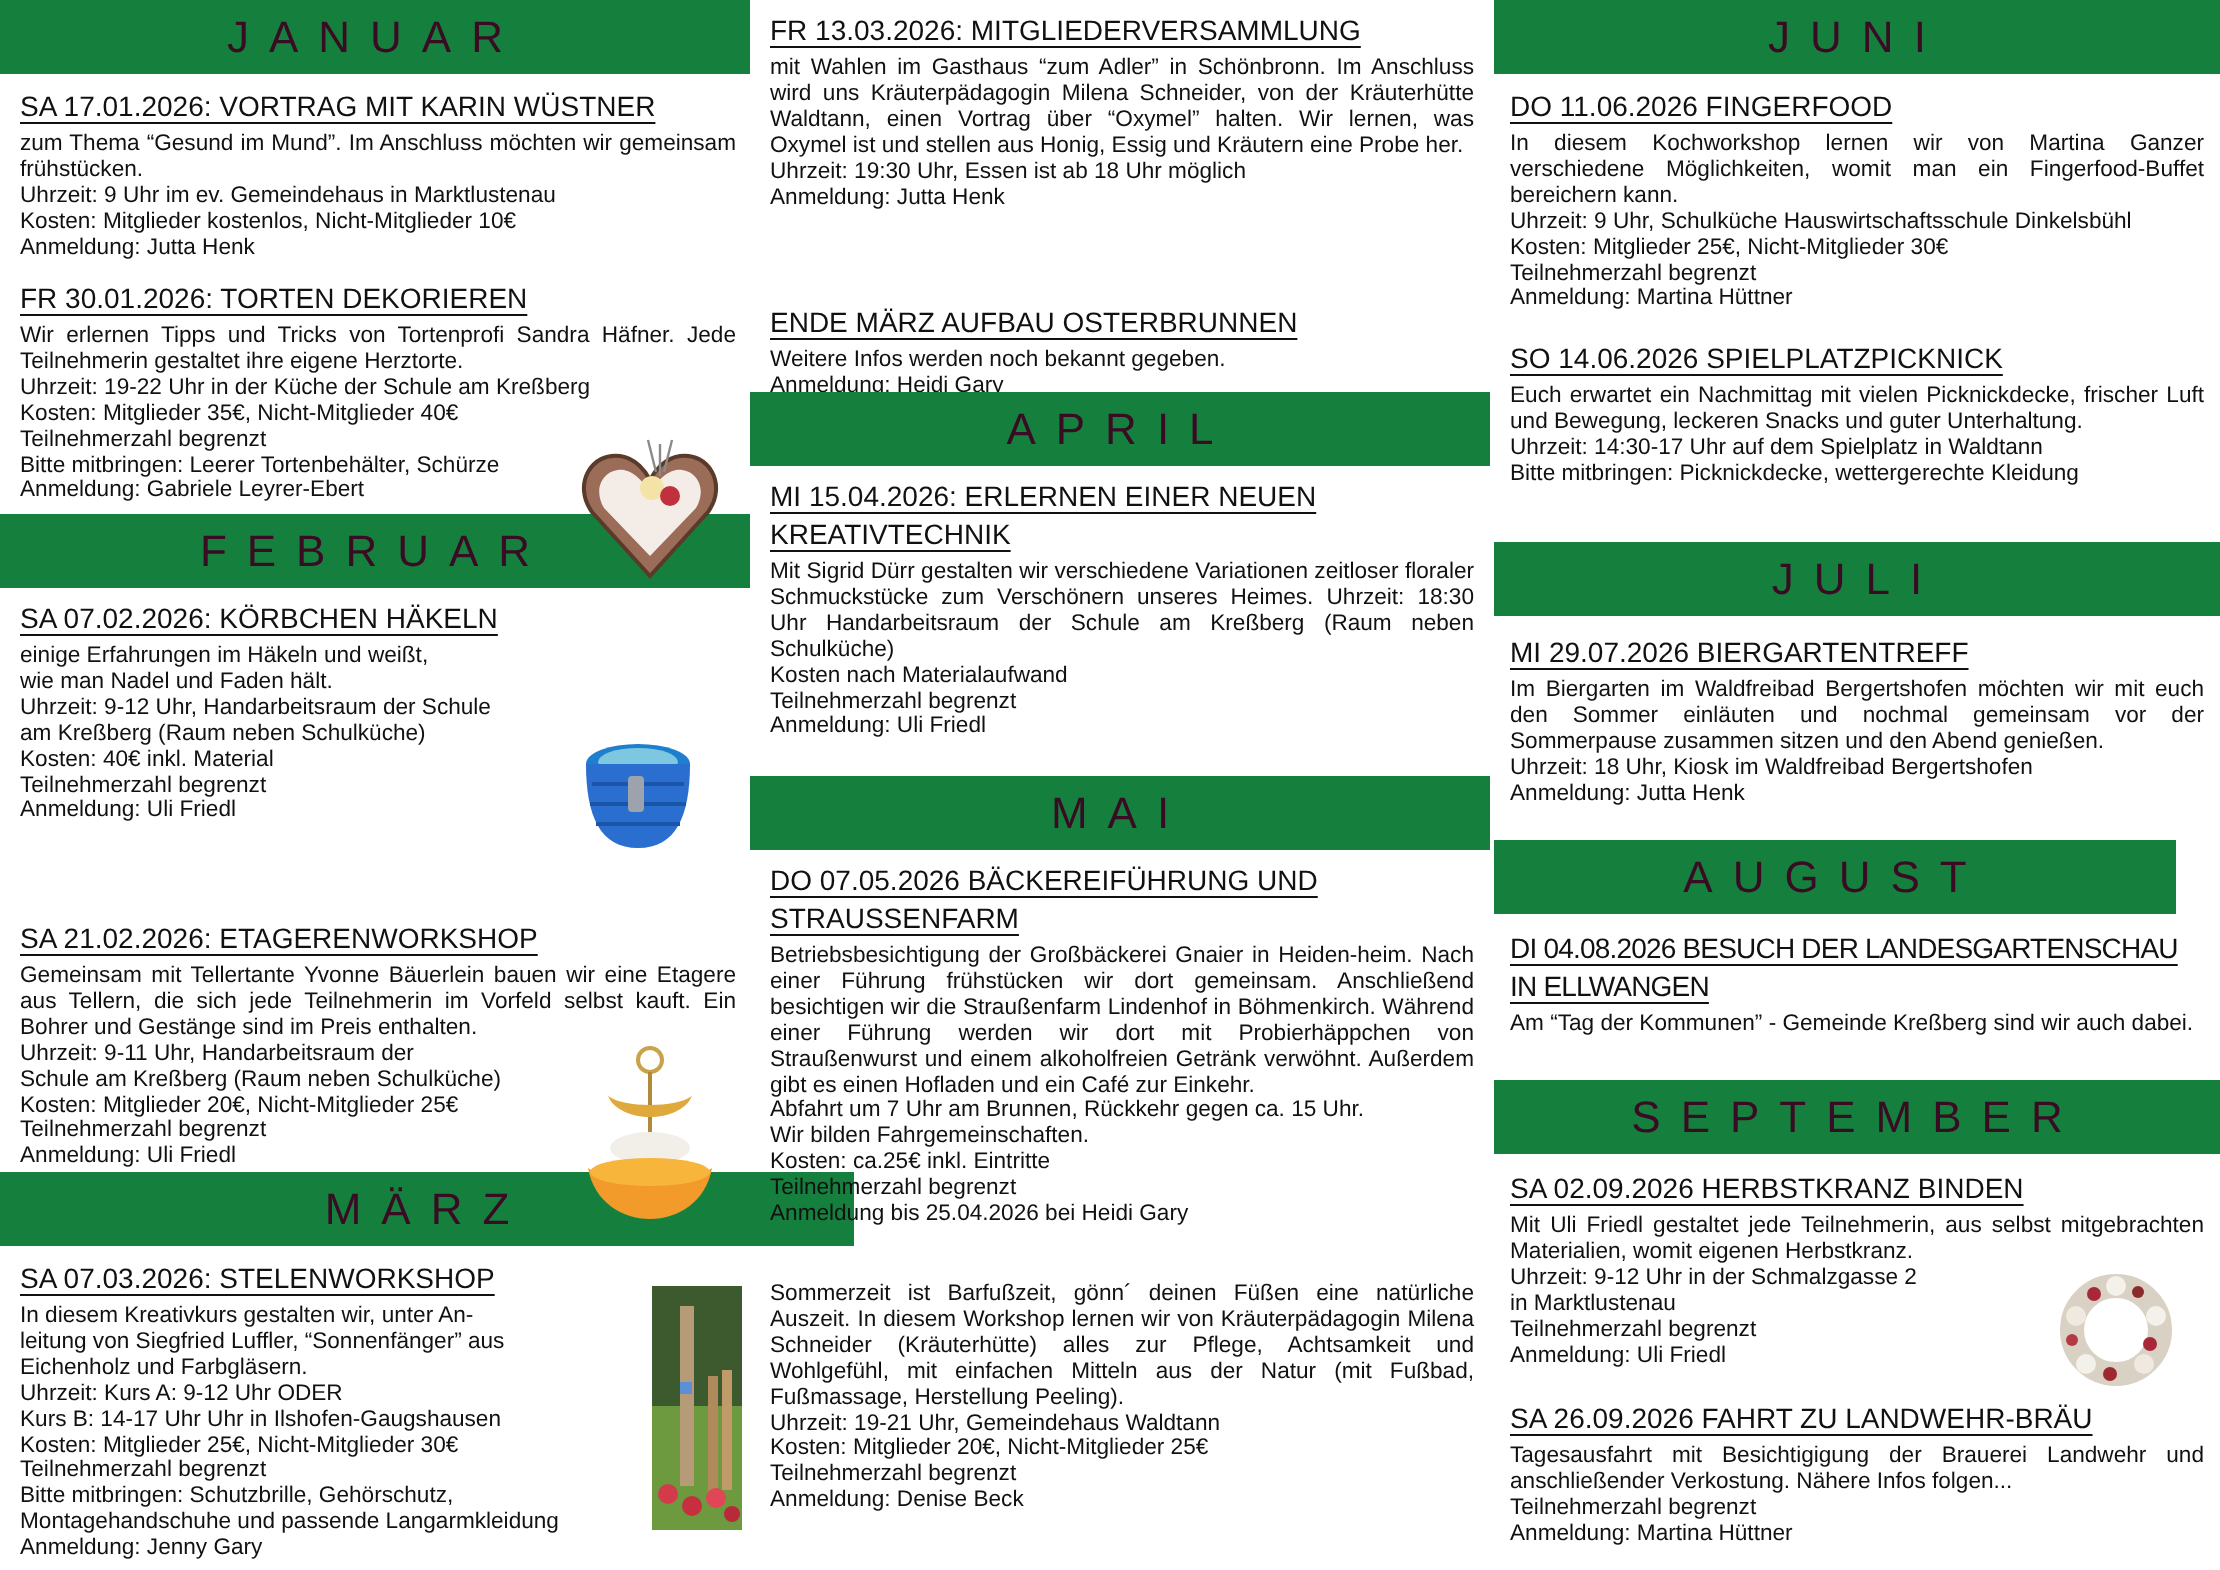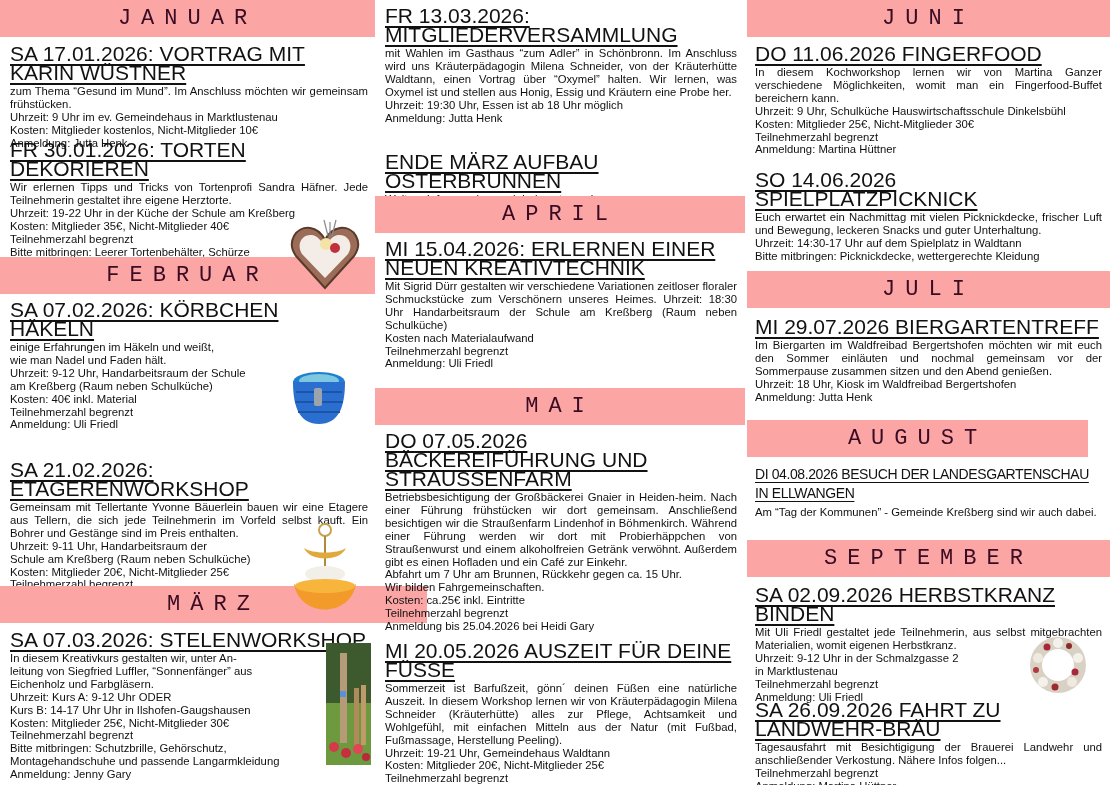--- a/index.html
+++ b/index.html
@@ -1,27 +1,27 @@
 <!DOCTYPE html>
 <html><head>
 <meta charset="utf-8">
 <style>
   * { box-sizing: border-box; margin: 0; padding: 0; }
   html, body { width: 1110px; height: 785px; background: #ffffff; overflow: hidden; }
   body { position: relative; font-family: "DejaVu Sans", sans-serif; color: #222; }
   .banner {
-    position: absolute; background: #fca5a5; color: #3a0c24;
-    font-family: Liberation Mono, monospace; font-weight: normal;
+    position: absolute; background: #15803d; color: #3a0c24;
+    font-family: Liberation Sans, sans-serif; font-weight: normal;
     text-align: center; letter-spacing: 10px; font-size: 22px;
     display: flex; align-items: center; justify-content: center;
   }
   .event { position: absolute; }
   .event h2 {
     font-family: "Liberation Sans", sans-serif; font-weight: normal;
-    font-size: 21px; line-height: 19px; text-decoration: underline;
+    font-size: 14px; line-height: 19px; text-decoration: underline;
     text-underline-offset: 3px; color: #111; margin-bottom: 3px;
   }
   .event p {
     font-family: "Liberation Sans", sans-serif; font-size: 11.3px;
     line-height: 12.9px; color: #111; text-align: justify;
   }
   .event p.l { text-align: left; white-space: pre-line; }
   .img { position: absolute; border-radius: 4px; }
 </style>
 </head>
@@ -161,21 +161,20 @@
   <h2>DO 07.05.2026 BÄCKEREIFÜHRUNG UND STRAUSSENFARM</h2>
   <p>Betriebsbesichtigung der Großbäckerei Gnaier in Heiden-heim. Nach einer Führung frühstücken wir dort gemeinsam. Anschließend besichtigen wir die Straußenfarm Lindenhof in Böhmenkirch. Während einer Führung werden wir dort mit Probierhäppchen von Straußenwurst und einem alkoholfreien Getränk verwöhnt. Außerdem gibt es einen Hofladen und ein Café zur Einkehr.</p>
   <p class="l">Abfahrt um 7 Uhr am Brunnen, Rückkehr gegen ca. 15 Uhr.
 Wir bilden Fahrgemeinschaften.
 Kosten: ca.25€ inkl. Eintritte
 Teilnehmerzahl begrenzt
 Anmeldung bis 25.04.2026 bei Heidi Gary</p>
 </div>
 
 <div class="event" style="left:385px;top:641px;width:352px;">
-  <h2>MI 20.05.2026 AUSZEIT FÜR DEINE FÜSSE</h2>
   <p>Sommerzeit ist Barfußzeit, gönn´ deinen Füßen eine natürliche Auszeit. In diesem Workshop lernen wir von Kräuterpädagogin Milena Schneider (Kräuterhütte) alles zur Pflege, Achtsamkeit und Wohlgefühl, mit einfachen Mitteln aus der Natur (mit Fußbad, Fußmassage, Herstellung Peeling).</p>
   <p class="l">Uhrzeit: 19-21 Uhr, Gemeindehaus Waldtann
 Kosten: Mitglieder 20€, Nicht-Mitglieder 25€
 Teilnehmerzahl begrenzt
 Anmeldung: Denise Beck</p>
 </div>
 
 <div class="banner" style="left:747px;top:0;width:363px;height:37px;">JUNI</div>
 
 <div class="event" style="left:755px;top:44px;width:347px;">

